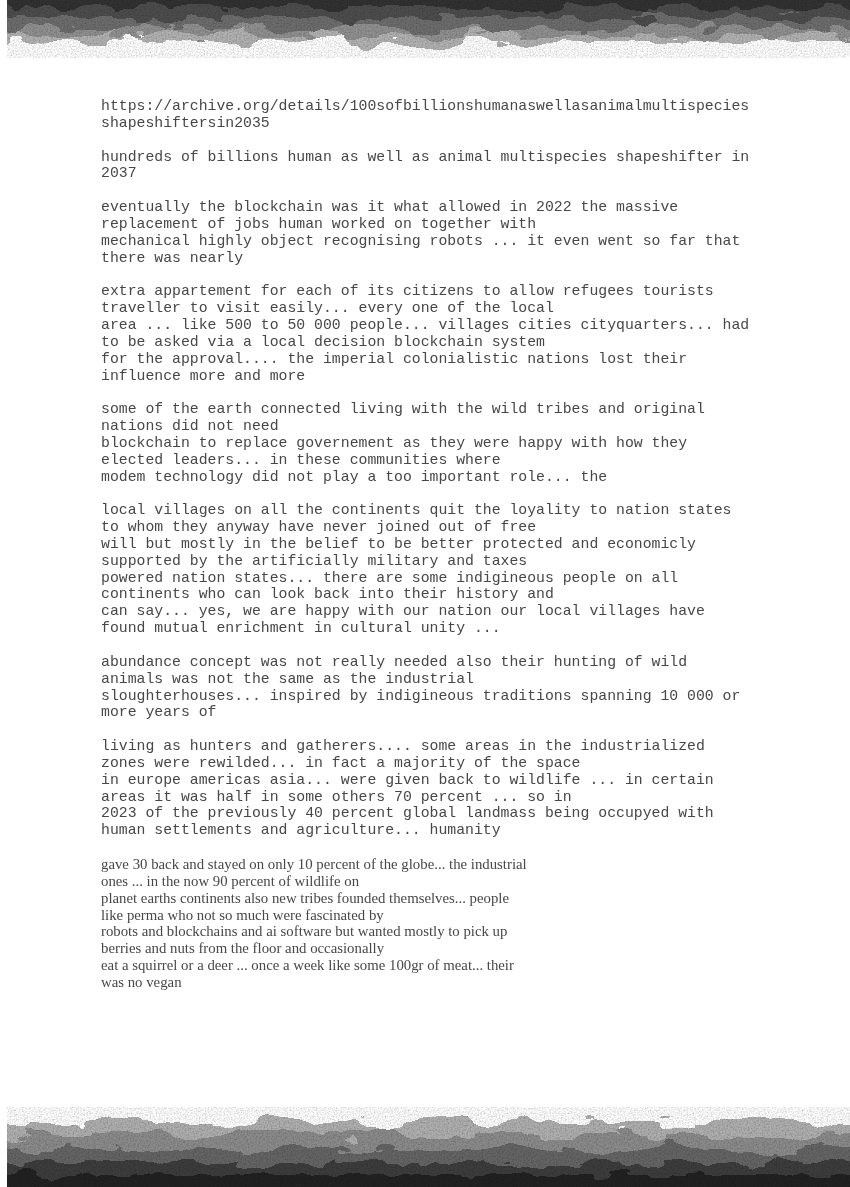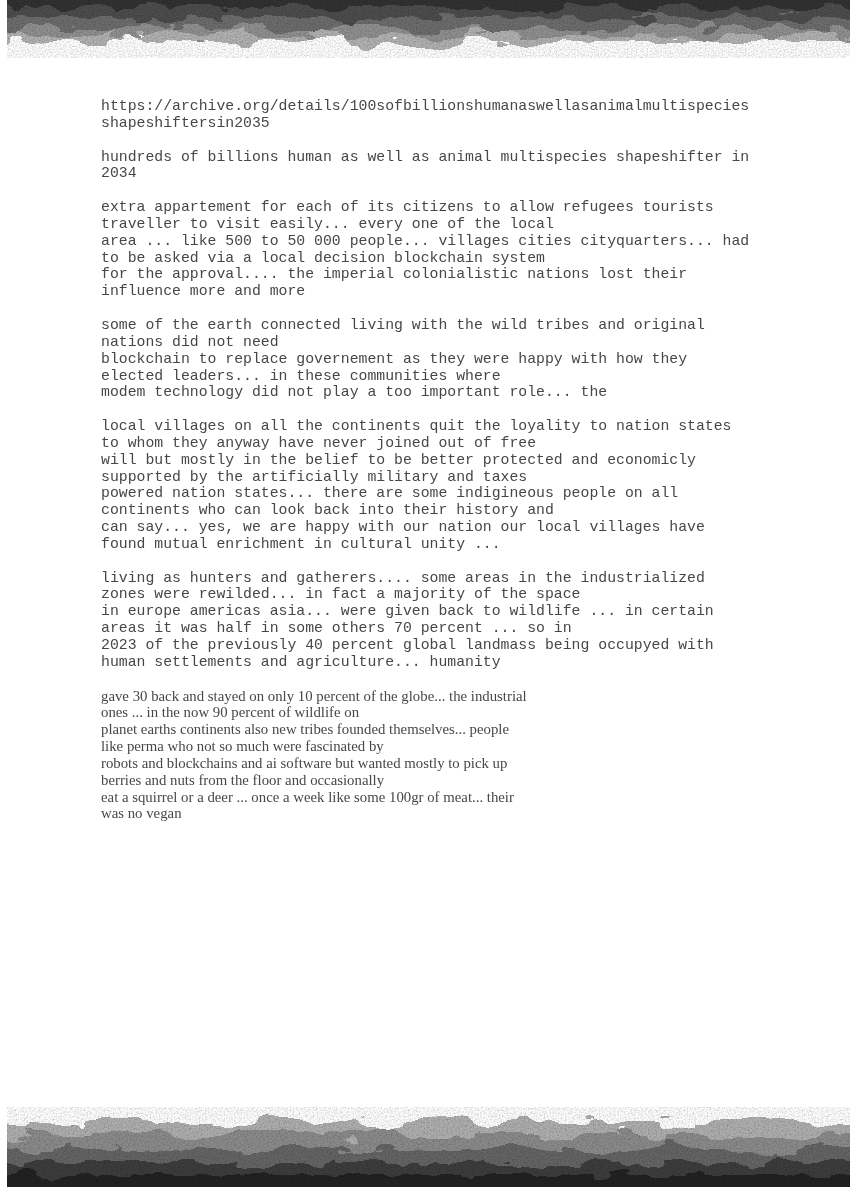--- a/index.html
+++ b/index.html
@@ -88,40 +88,48 @@
       <rect x="-20" y="-16" width="890" height="34" fill="#4e4e4e" filter="url(#td4)"></rect>
       <rect x="-20" y="-16" width="890" height="24" fill="#323232" filter="url(#td5)"></rect>
       <rect x="0" y="0" width="850" height="26" filter="url(#tgrain)" opacity="0.35"></rect>
     </g>
   </svg>
 
   <div class="text-block">
     <pre class="para">https://archive.org/details/100sofbillionshumanaswellasanimalmultispecies
 shapeshiftersin2035</pre>
     <pre class="para">hundreds of billions human as well as animal multispecies shapeshifter in
-2034</pre>
+2037</pre>
+    <pre class="para">eventually the blockchain was it what allowed in 2022 the massive
+replacement of jobs human worked on together with
+mechanical highly object recognising robots ... it even went so far that
+there was nearly</pre>
     <pre class="para">extra appartement for each of its citizens to allow refugees tourists
 traveller to visit easily... every one of the local
 area ... like 500 to 50 000 people... villages cities cityquarters... had
 to be asked via a local decision blockchain system
 for the approval.... the imperial colonialistic nations lost their
 influence more and more</pre>
     <pre class="para">some of the earth connected living with the wild tribes and original
 nations did not need
 blockchain to replace governement as they were happy with how they
 elected leaders... in these communities where
 modem technology did not play a too important role... the</pre>
     <pre class="para">local villages on all the continents quit the loyality to nation states
 to whom they anyway have never joined out of free
 will but mostly in the belief to be better protected and economicly
 supported by the artificially military and taxes
 powered nation states... there are some indigineous people on all
 continents who can look back into their history and
 can say... yes, we are happy with our nation our local villages have
 found mutual enrichment in cultural unity ...</pre>
+    <pre class="para">abundance concept was not really needed also their hunting of wild
+animals was not the same as the industrial
+sloughterhouses... inspired by indigineous traditions spanning 10 000 or
+more years of</pre>
     <pre class="para">living as hunters and gatherers.... some areas in the industrialized
 zones were rewilded... in fact a majority of the space
 in europe americas asia... were given back to wildlife ... in certain
 areas it was half in some others 70 percent ... so in
 2023 of the previously 40 percent global landmass being occupyed with
 human settlements and agriculture... humanity</pre>
     <pre class="para extra-gap">gave 30 back and stayed on only 10 percent of the globe... the industrial
 ones ... in the now 90 percent of wildlife on
 planet earths continents also new tribes founded themselves... people
 like perma who not so much were fascinated by

